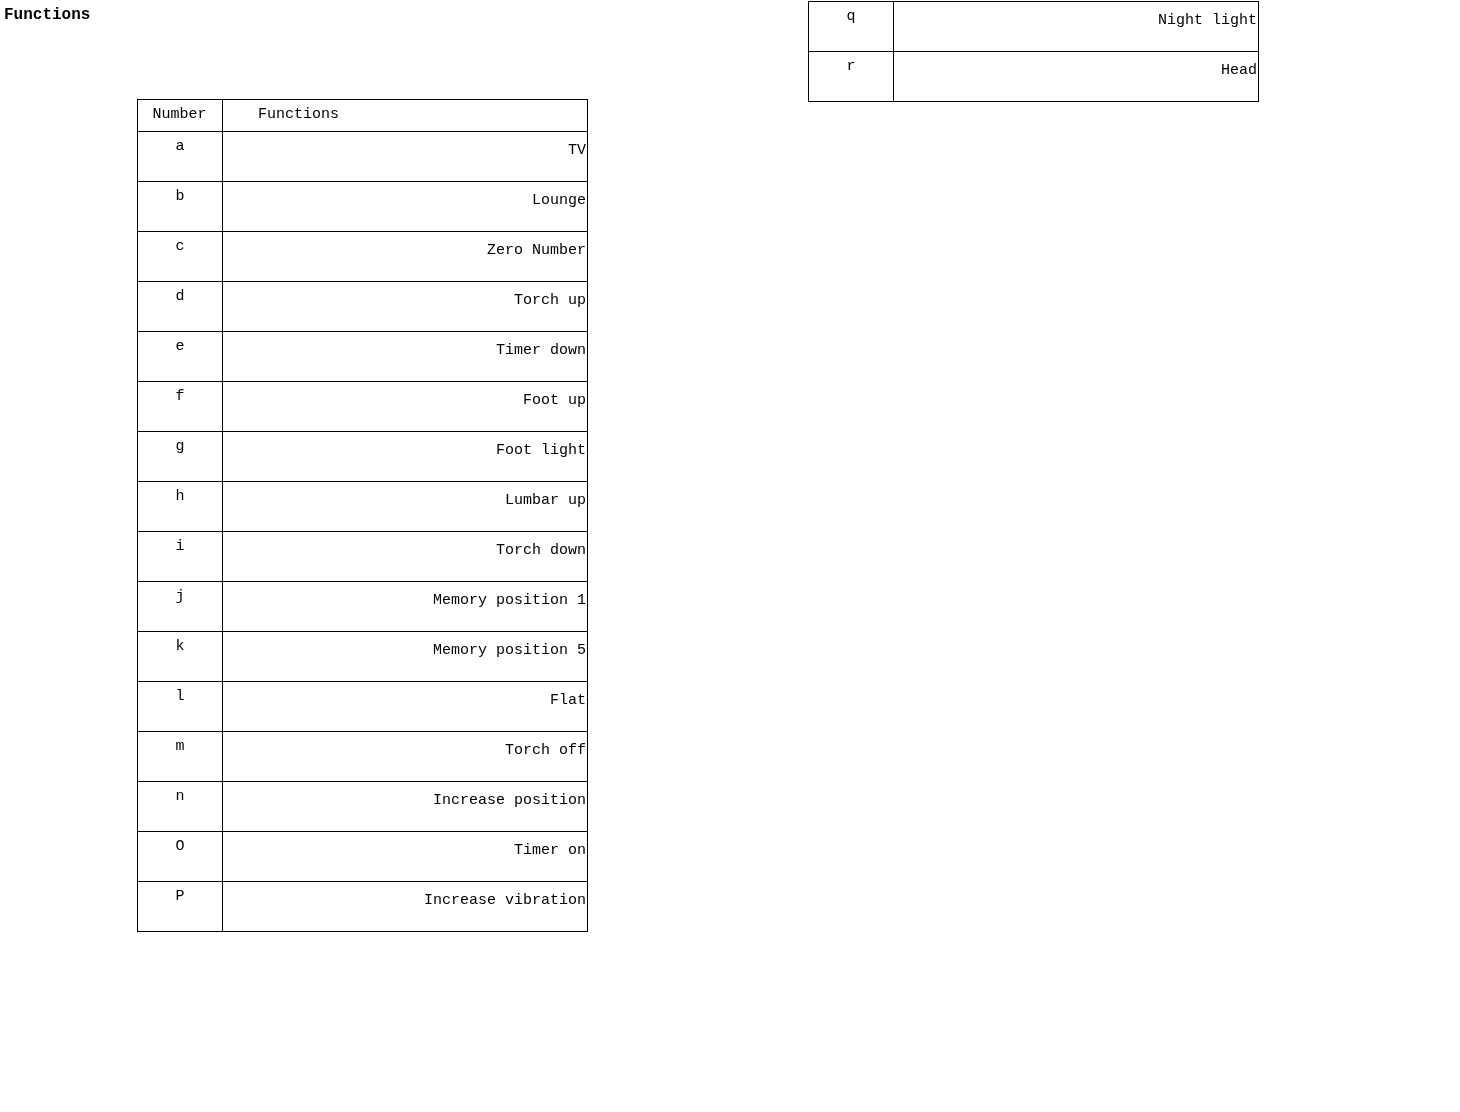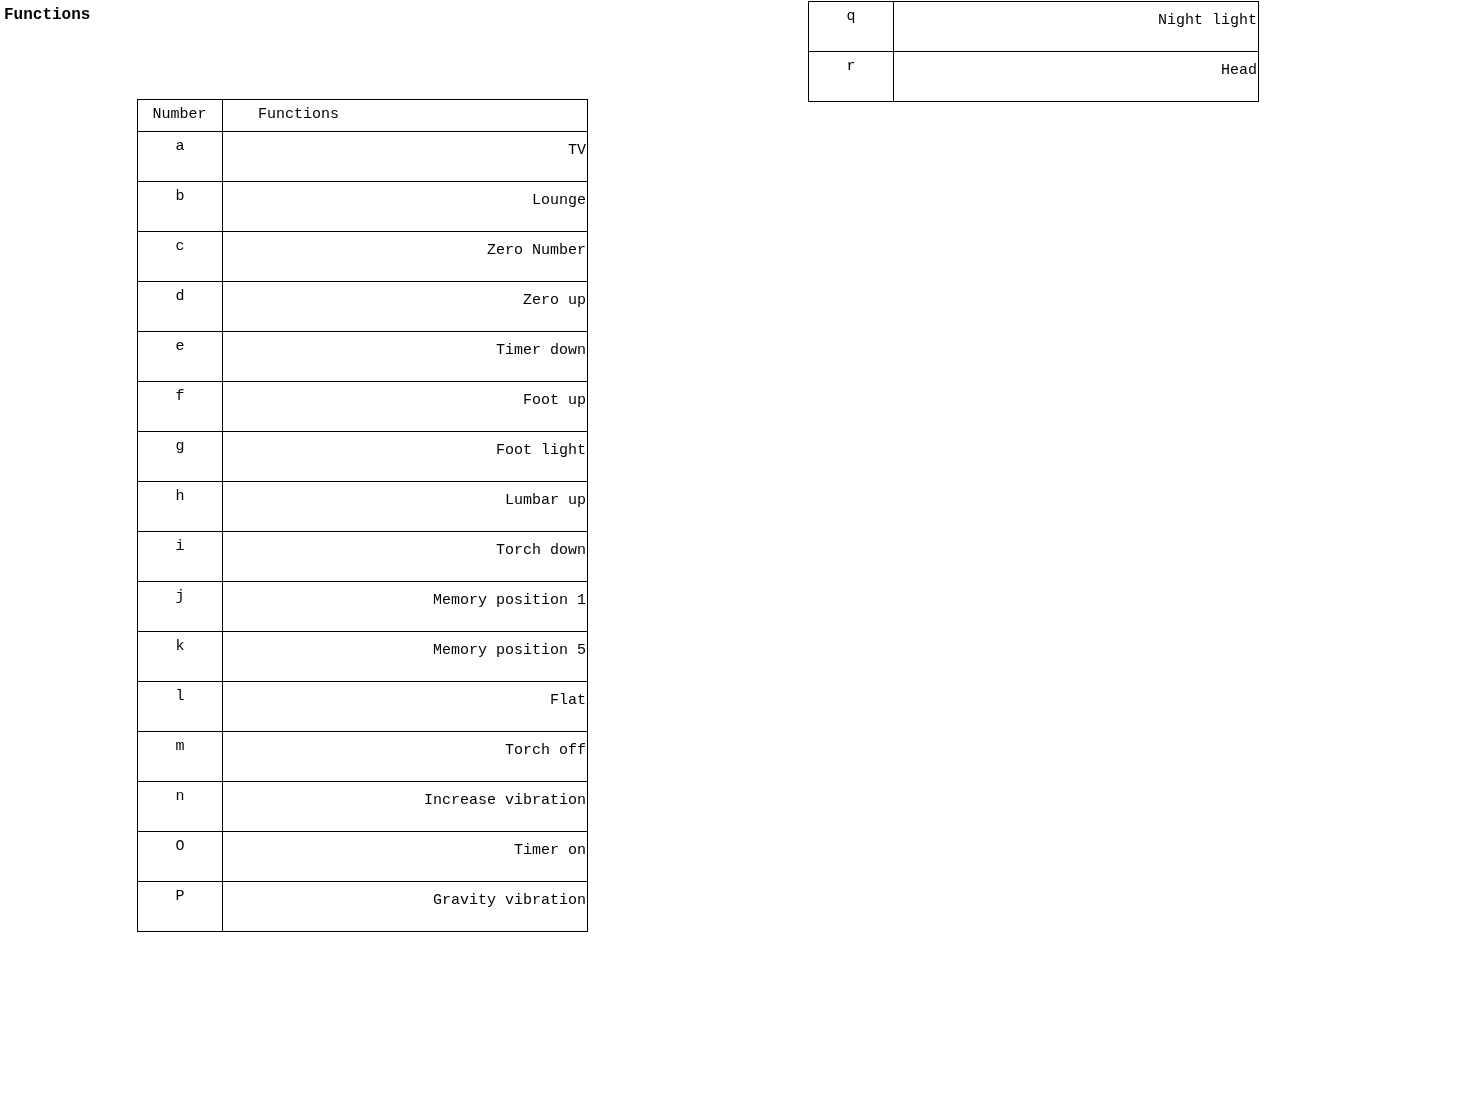--- a/index.html
+++ b/index.html
@@ -92,21 +92,21 @@
       <tr>
           <td class="col-num">b</td>
           <td class="col-func">Lounge</td>
         </tr>
       <tr>
           <td class="col-num">c</td>
           <td class="col-func">Zero Number</td>
         </tr>
       <tr>
           <td class="col-num">d</td>
-          <td class="col-func">Zero up</td>
+          <td class="col-func">Torch up</td>
         </tr>
       <tr>
           <td class="col-num">e</td>
           <td class="col-func">Timer down</td>
         </tr>
       <tr>
           <td class="col-num">f</td>
           <td class="col-func">Foot up</td>
         </tr>
       <tr>
@@ -132,29 +132,29 @@
       <tr>
           <td class="col-num">l</td>
           <td class="col-func">Flat</td>
         </tr>
       <tr>
           <td class="col-num">m</td>
           <td class="col-func">Torch off</td>
         </tr>
       <tr>
           <td class="col-num">n</td>
-          <td class="col-func">Increase vibration</td>
+          <td class="col-func">Increase position</td>
         </tr>
       <tr>
           <td class="col-num">O</td>
           <td class="col-func">Timer on</td>
         </tr>
       <tr>
           <td class="col-num">P</td>
-          <td class="col-func">Gravity vibration</td>
+          <td class="col-func">Increase vibration</td>
         </tr>
     </tbody>
   </table>
 
   <table class="table-right">
     <tbody>
       <tr>
           <td class="col-num">q</td>
           <td class="col-func">Night light</td>
         </tr>

